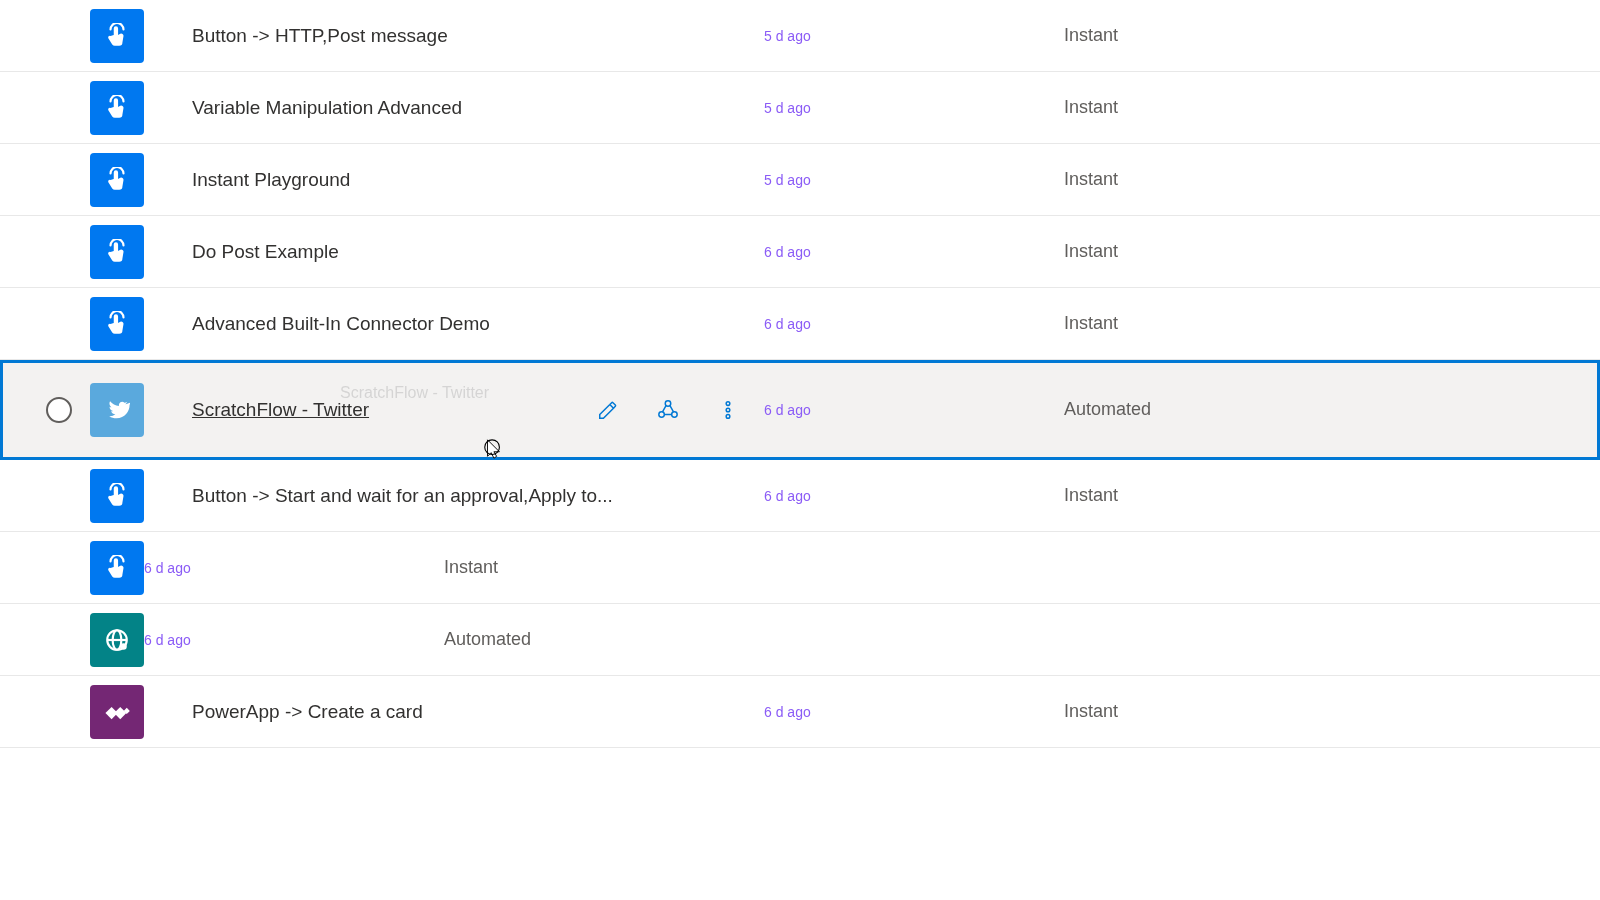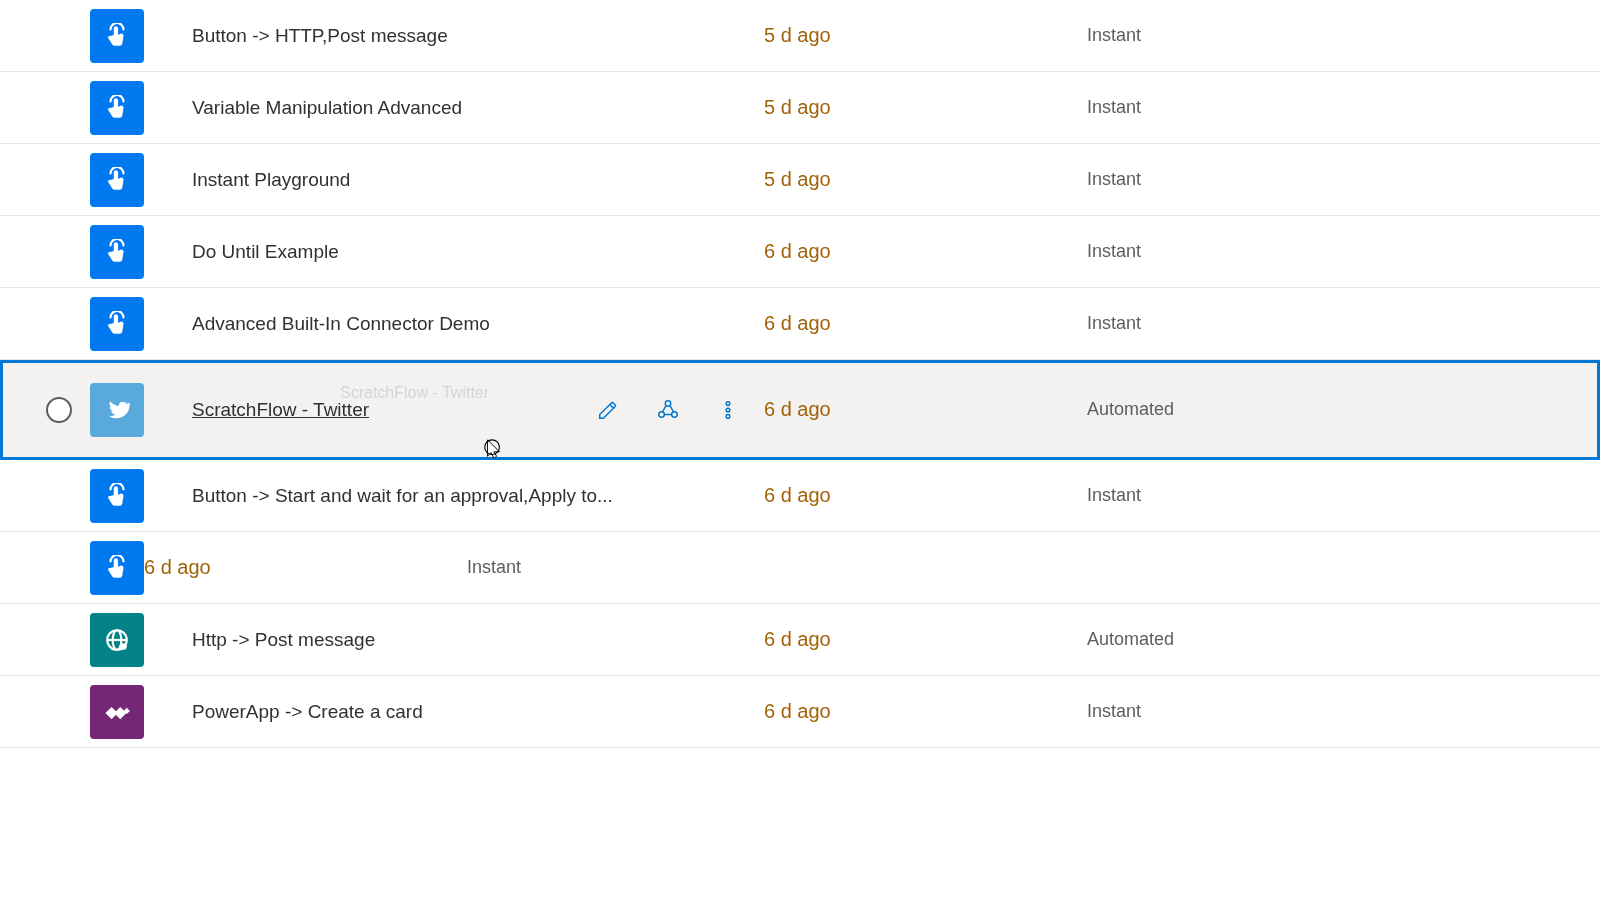--- a/index.html
+++ b/index.html
@@ -65,28 +65,27 @@
   .row.highlighted .actions { display: flex; }
   .actions .act-btn {
     width: 32px; height: 32px;
     display: flex; align-items: center; justify-content: center;
     cursor: pointer;
     color: #0078d4;
   }
   .actions .act-btn svg { width: 22px; height: 22px; fill: none; stroke: #0078d4; stroke-width: 1.6; }
   .modified-col {
     flex: 0 0 300px;
-    font-size: 20px;
-    color: #a16207;
+    font-size: 14px;
+    color: #8b5cf6;
   }
   .type-col {
     flex: 1;
     font-size: 18px;
     color: #605e5c;
-    margin-left: 23px;
   }
   .cursor {
     position: absolute;
     left: 338px;
     top: 42px;
     width: 22px; height: 26px;
     pointer-events: none;
   }
   .cursor svg { width: 100%; height: 100%; }
   .ghost {
@@ -139,21 +138,21 @@
       <div class="modified-col">5 d ago</div>
       <div class="type-col">Instant</div>
     </div>
     <div class="row">
       <div class="icon-box icon-blue">
         <svg viewBox="0 0 24 24">
           <use href="#ic-tap"></use>
         </svg>
       </div>
       <div class="name-col">
-        <span class="flow-name">Do Until Example</span>
+        <span class="flow-name">Do Post Example</span>
       </div>
       <div class="modified-col">6 d ago</div>
       <div class="type-col">Instant</div>
     </div>
     <div class="row">
       <div class="icon-box icon-blue">
         <svg viewBox="0 0 24 24">
           <use href="#ic-tap"></use>
         </svg>
       </div>
@@ -217,23 +216,20 @@
       </div>
       <div class="modified-col">6 d ago</div>
       <div class="type-col">Instant</div>
     </div>
     <div class="row">
       <div class="icon-box icon-teal">
         <svg viewBox="0 0 24 24">
           <use href="#ic-globe"></use>
         </svg>
       </div>
-      <div class="name-col">
-        <span class="flow-name">Http -&gt; Post message</span>
-      </div>
       <div class="modified-col">6 d ago</div>
       <div class="type-col">Automated</div>
     </div>
     <div class="row">
       <div class="icon-box icon-purple">
         <svg viewBox="0 0 24 24">
           <use href="#ic-diamond"></use>
         </svg>
       </div>
       <div class="name-col">

